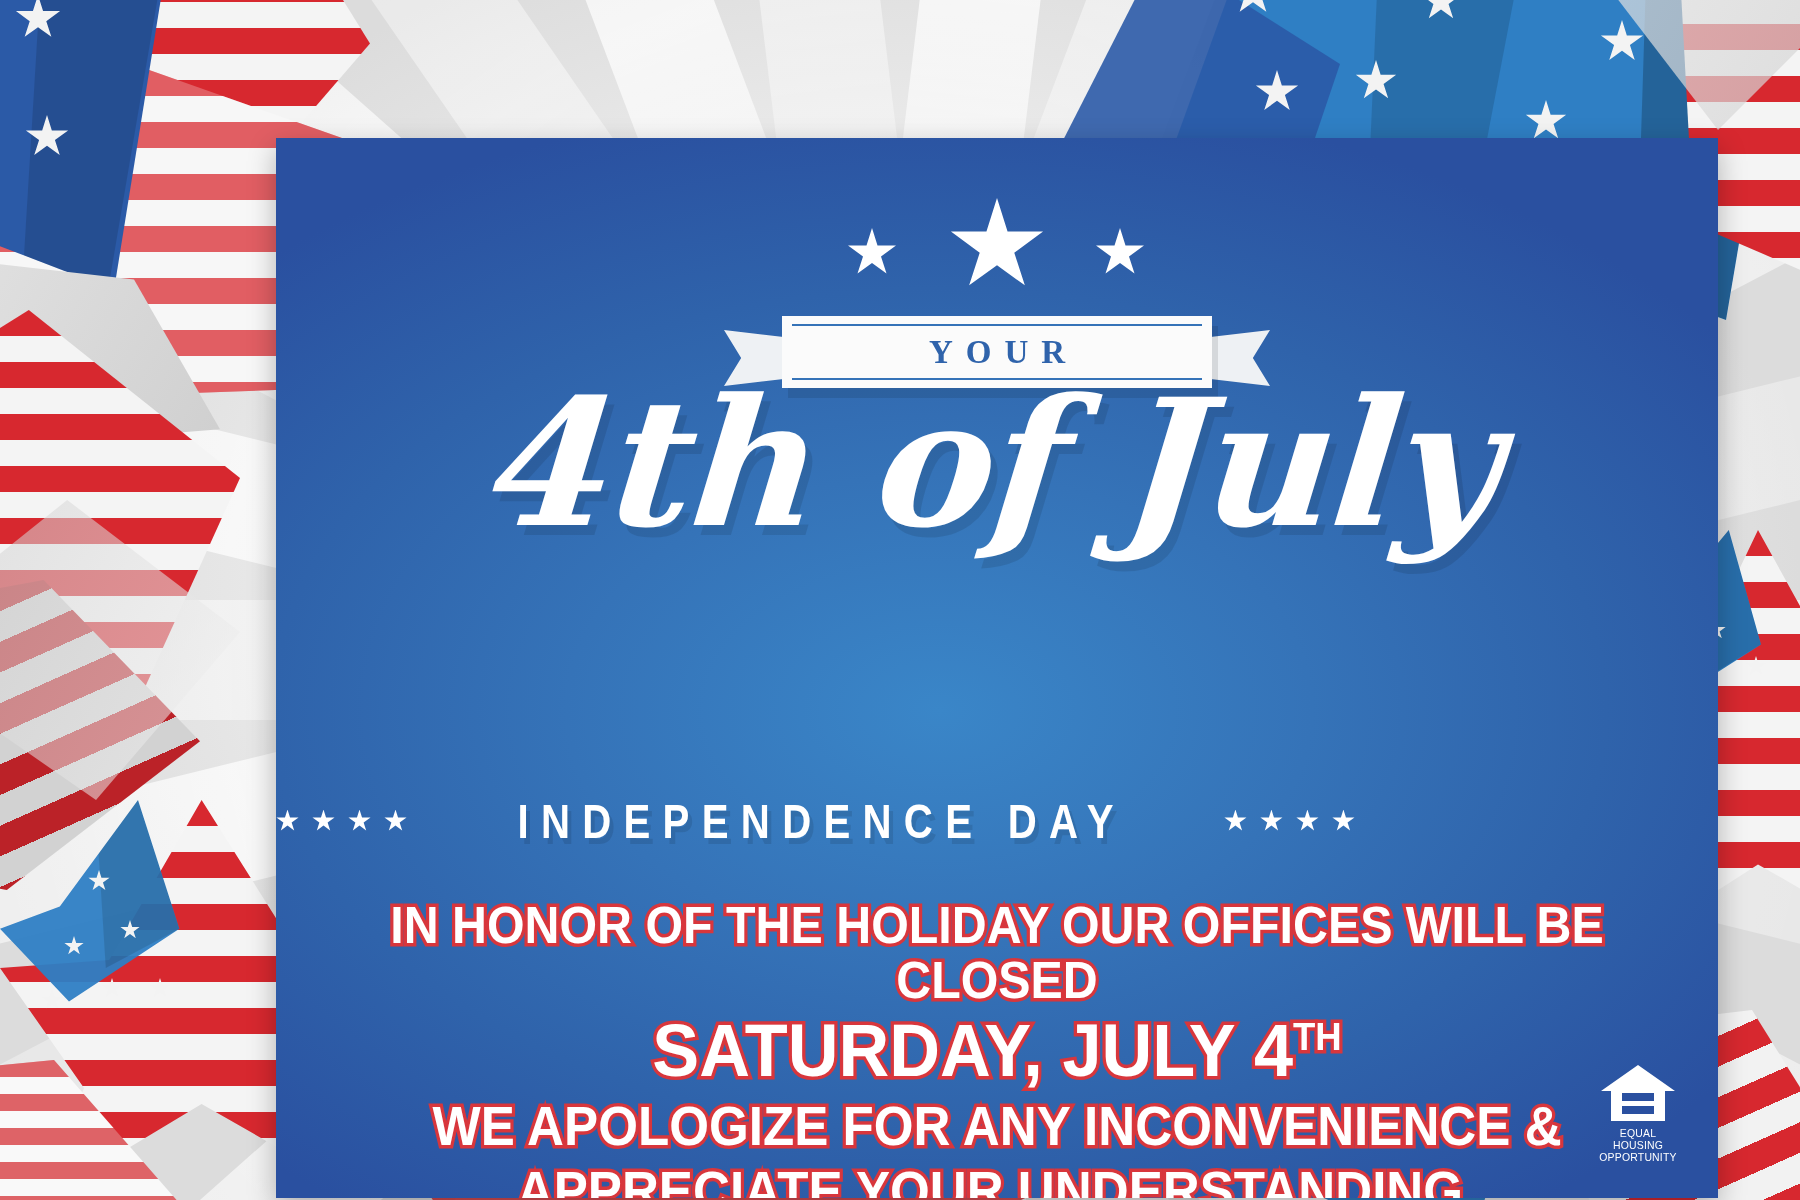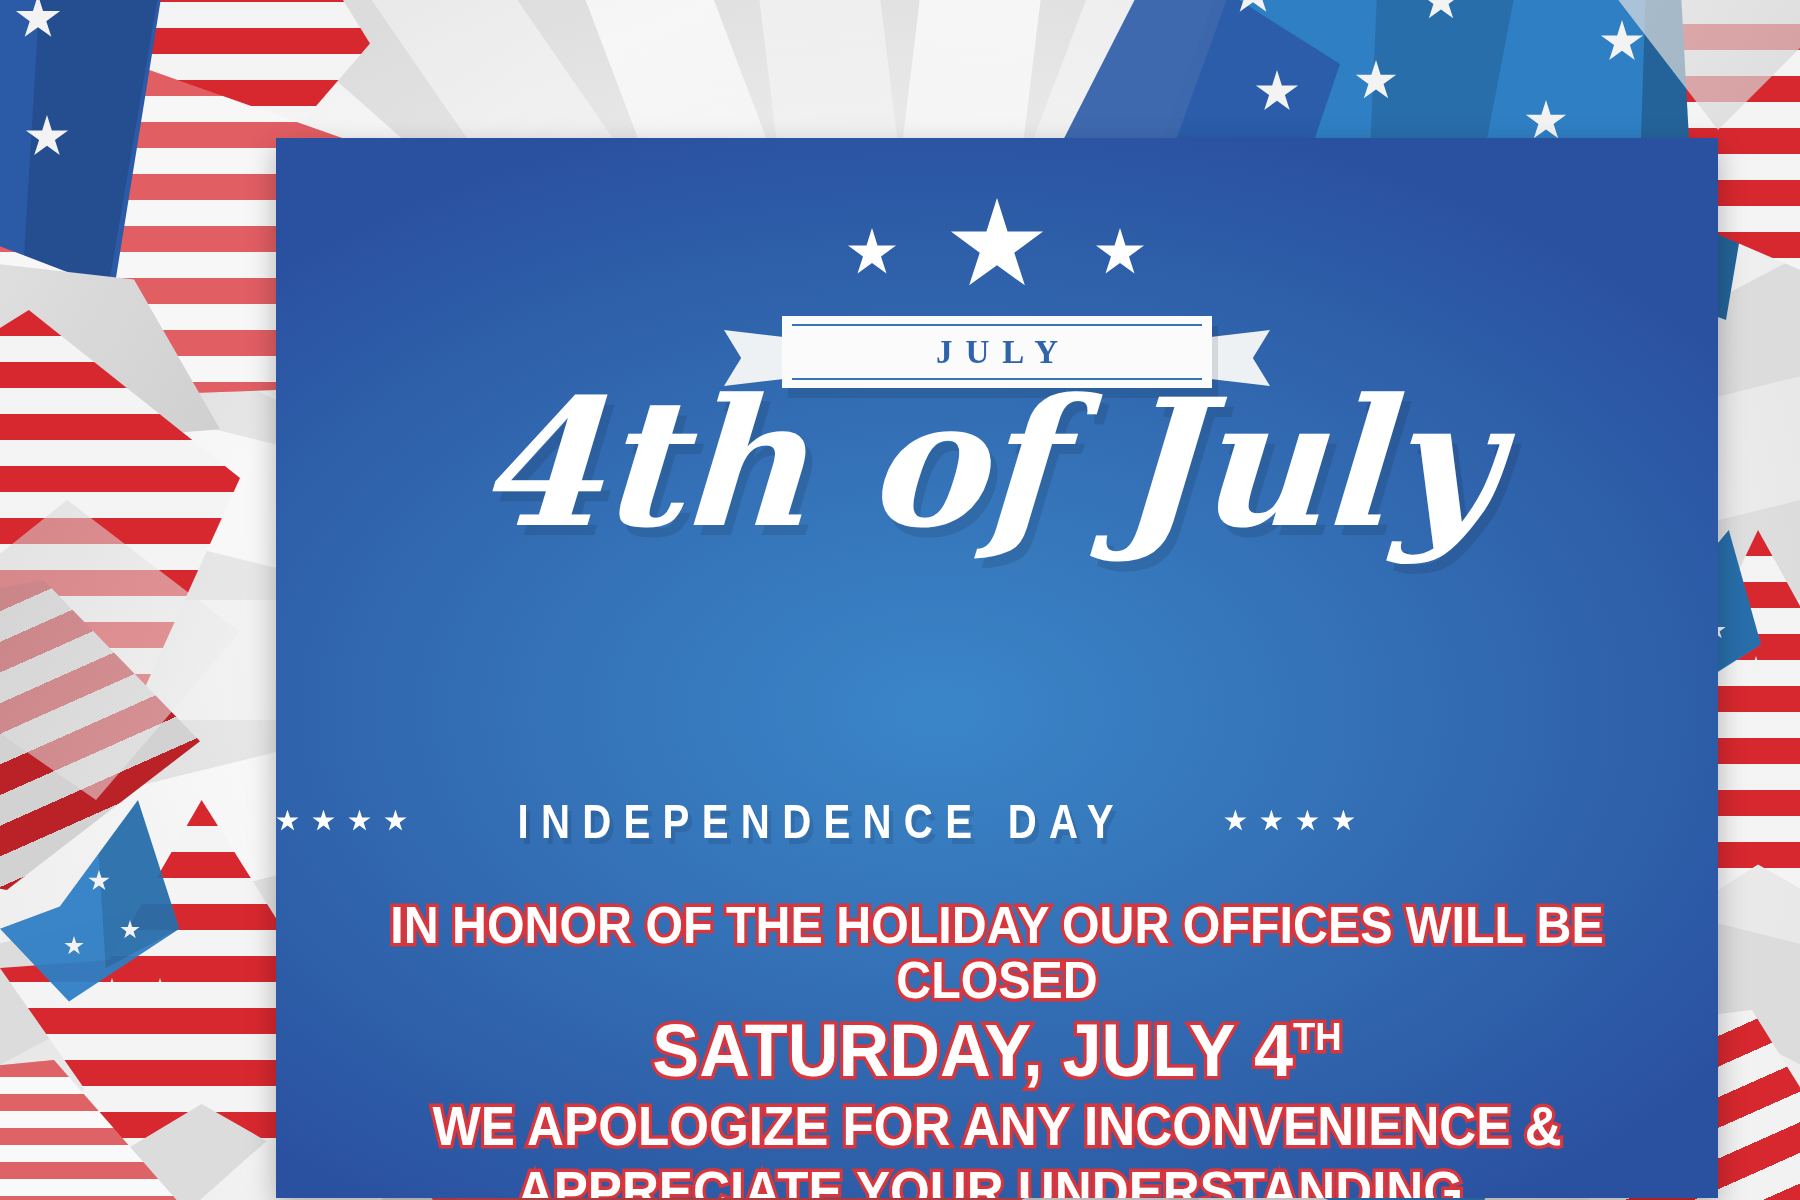--- a/index.html
+++ b/index.html
@@ -306,21 +306,21 @@
         <div class="st" style="left:calc(50% - 150px);top:30px;width:50px;height:50px;"></div>
         <div class="st" style="left:calc(50% - 48px);top:0px;width:96px;height:96px;"></div>
         <div class="st" style="left:calc(50% + 98px);top:30px;width:50px;height:50px;"></div>
       </div>
 
       <div class="ribbon-wrap">
         <div class="tail l"></div>
         <div class="tail r"></div>
         <div class="ribbon">
           <div class="inner-line"></div>
-          <span class="txt">JULY</span>
+          <span class="txt">YOUR</span>
         </div>
       </div>
 
       <div class="script-title">4th of July</div>
 
       <div class="subline">
         <span class="starrow">
           <i></i>
           <i></i>
           <i></i>
@@ -335,16 +335,28 @@
         </span>
       </div>
 
       <div class="notice">
         <div class="nl1"><span class="out">IN HONOR OF THE HOLIDAY OUR OFFICES WILL BE CLOSED</span></div>
         <div class="nl2"><span class="out"><span>SATURDAY, JULY 4</span><sup>TH</sup></span></div>
         <div class="nl3"><span class="out">WE APOLOGIZE FOR ANY INCONVENIENCE &amp;</span></div>
         <div class="nl3"><span class="out">APPRECIATE YOUR UNDERSTANDING.</span></div>
       </div>
 
+      <div class="eho">
+        <svg width="78" height="62" viewBox="0 0 78 62">
+          <path d="M39 2 L76 28 L66 28 L66 58 L12 58 L12 28 L2 28 Z" fill="#ffffff"></path>
+          <rect x="23" y="30" width="32" height="8" fill="#2a50a0"></rect>
+          <rect x="23" y="43" width="32" height="8" fill="#2a50a0"></rect>
+          <rect x="20" y="27" width="38" height="27" fill="none" stroke="#2a50a0" stroke-width="0"></rect>
+        </svg>
+        <div class="cap">
+          <div>EQUAL HOUSING</div>
+          <div>OPPORTUNITY</div>
+        </div>
+      </div>
 
     </div>
   </div>
 </div>
 
 </body></html>

